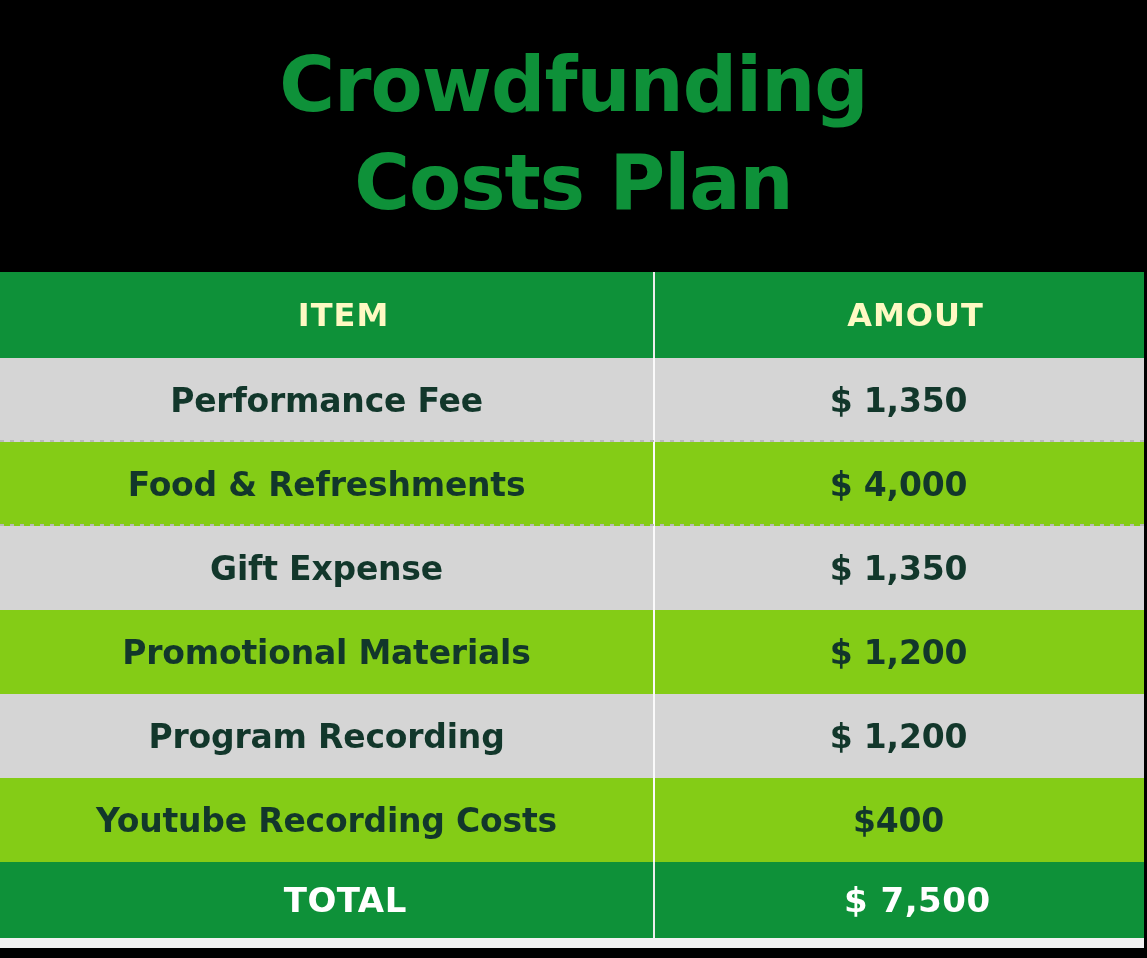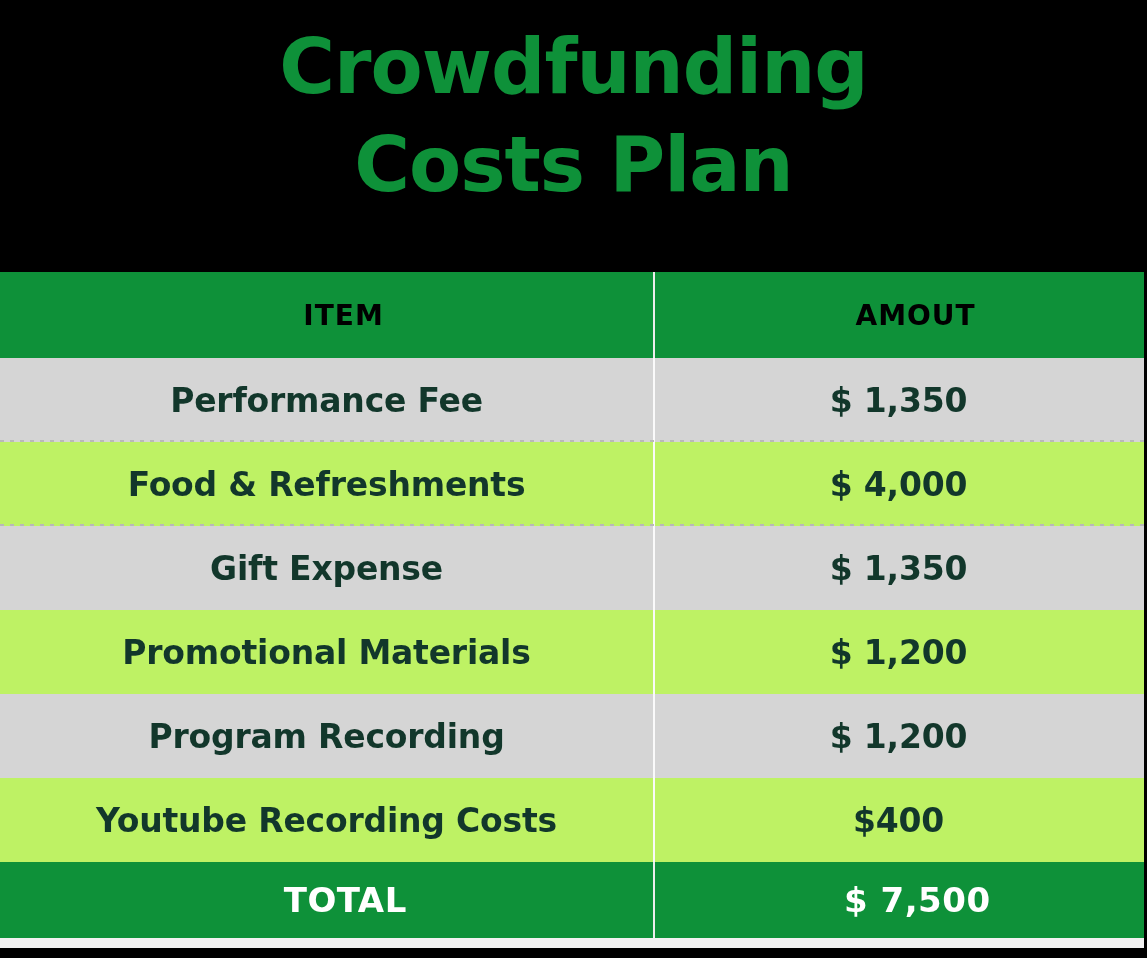--- a/index.html
+++ b/index.html
@@ -29,21 +29,21 @@
     position: absolute;
     top: 0;
     left: 0;
     width: 1147px;
     height: 272px;
     background: #000000;
     display: flex;
     flex-direction: column;
     align-items: center;
     justify-content: flex-start;
-    padding-top: 18px;
+    padding-top: 36px;
   }
 
   .title-line {
     color: #0E9139;
     font-family: "DejaVu Sans", sans-serif;
     font-weight: bold;
     font-size: 76px;
     line-height: 98px;
     letter-spacing: -1px;
     text-align: center;
@@ -86,33 +86,33 @@
     left: 653px;
     top: 0;
     bottom: 0;
     width: 2px;
     background: #FFFFFF;
   }
 
   
   .row-header { height: 86px; background: #0E9139; }
   .row-header .cell {
-    color: #000000;
-    font-family: "DejaVu Sans", sans-serif;
-    font-weight: bold;
-    font-size: 28px;
+    color: #fef9c3;
+    font-family: "DejaVu Sans", sans-serif;
+    font-weight: bold;
+    font-size: 32px;
     letter-spacing: 1px;
     margin-left: 40px;
   }
   .row-header .cell-item::after { background: #EDEDED; }
 
   
   .row-body { height: 84px; }
   .row-body.shade-dark  { background: #D5D5D5; }
-  .row-body.shade-light { background: #bef264; }
+  .row-body.shade-light { background: #84cc16; }
 
   .row-body .cell {
     color: #12372B;
     font-family: "DejaVu Sans", sans-serif;
     font-weight: bold;
     font-size: 33px;
     letter-spacing: -0.2px;
   }
 
   .row-body .cell-item::after { background: #FAFAFA; }

